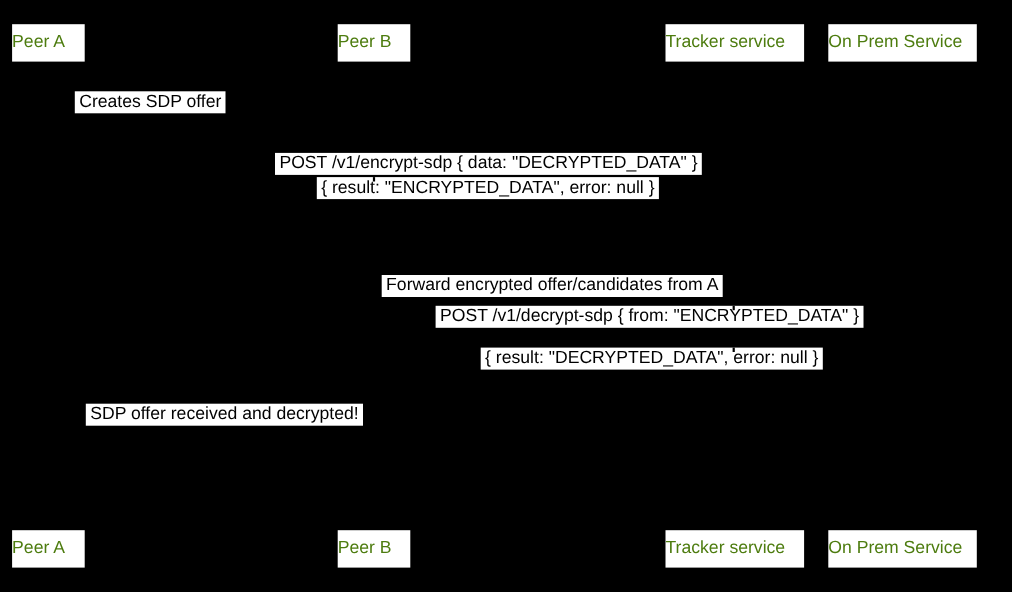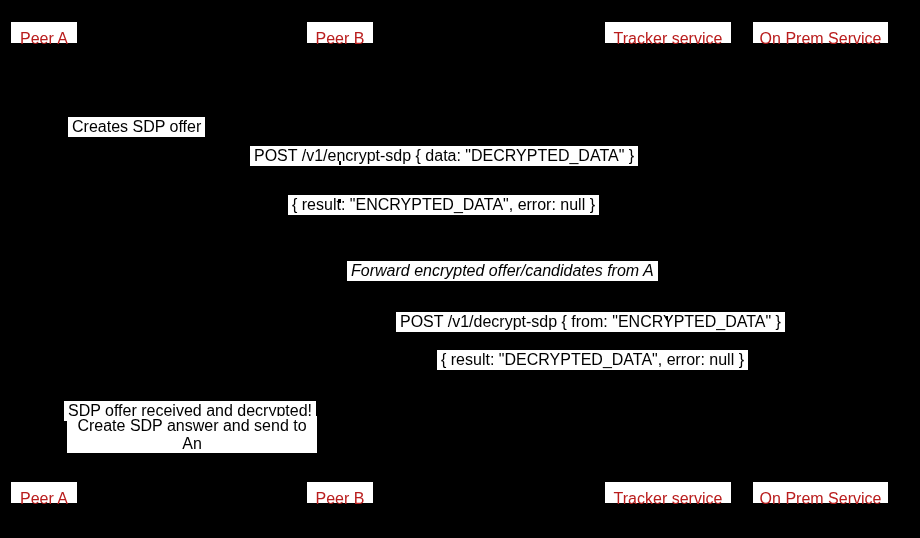--- a/index.html
+++ b/index.html
@@ -6,40 +6,38 @@
   .canvas {
     position: relative;
     width: 920px;
     height: 538px;
     background: #000000;
     overflow: hidden;
     font-family: "Liberation Sans", sans-serif;
   }
   .actor-box {
     position: absolute;
-    height: 21px;
+    height: 34px;
     background: #ffffff;
-    color: #b91c1c;
+    color: #4d7c0f;
     font-size: 16px;
     line-height: 34px;
-    text-align: center;
     white-space: nowrap;
     box-sizing: border-box;
   }
   .msg-label {
     position: absolute;
     height: 20px;
     background: #ffffff;
     color: #000000;
     font-size: 16px;
     line-height: 20px;
     white-space: nowrap;
     padding: 0 4px;
     box-sizing: border-box;
-    margin-top: 34px;
   }
   .note-box {
     position: absolute;
     left: 67px;
     top: 416px;
     width: 250px;
     height: 37px;
     background: #ffffff;
     color: #000000;
     font-size: 16px;
@@ -60,36 +58,32 @@
 <body>
 
 <div class="canvas">
 
   <div class="actor-box" style="left:11px; top:22px; width:66px;">Peer A</div>
   <div class="actor-box" style="left:307px; top:22px; width:66px;">Peer B</div>
   <div class="actor-box" style="left:605px; top:22px; width:126px;">Tracker service</div>
   <div class="actor-box" style="left:753px; top:22px; width:135px;">On Prem Service</div>
 
   <div class="msg-label" style="left:68px; top:83px;">Creates SDP offer</div>
-  <div class="msg-label" style="left:250px; top:112px;">POST /v1/encrypt-sdp { data: "DECRYPTED_DATA" }</div>
+  <div class="msg-label" style="left:250px; top:139px;">POST /v1/encrypt-sdp { data: "DECRYPTED_DATA" }</div>
   <div class="msg-label" style="left:288px; top:161px;">{ result: "ENCRYPTED_DATA", error: null }</div>
-  <div class="msg-label" style="left:347px; top:227px;font-style:italic;">Forward encrypted offer/candidates from A</div>
+  <div class="msg-label" style="left:347px; top:250px;">Forward encrypted offer/candidates from A</div>
   <div class="msg-label" style="left:396px; top:278px;">POST /v1/decrypt-sdp { from: "ENCRYPTED_DATA" }</div>
   <div class="msg-label" style="left:437px; top:316px;">{ result: "DECRYPTED_DATA", error: null }</div>
-  <div class="msg-label" style="left:64px; top:367px;">SDP offer received and decrypted!</div>
+  <div class="msg-label" style="left:78px; top:367px;">SDP offer received and decrypted!</div>
 
   <div class="dash-mark" style="left:339px; top:123px;"></div>
   <div class="dash-mark" style="left:339px; top:161px;"></div>
   <div class="dash-mark" style="left:339px; top:199px;"></div>
   <div class="dash-mark" style="left:666px; top:278px;"></div>
   <div class="dash-mark" style="left:666px; top:316px;"></div>
 
-  <div class="note-box">
-    <div>Create SDP answer and send to An</div>
-    <div>using the same mechanism</div>
-  </div>
 
   <div class="actor-box" style="left:11px; top:482px; width:66px;">Peer A</div>
   <div class="actor-box" style="left:307px; top:482px; width:66px;">Peer B</div>
   <div class="actor-box" style="left:605px; top:482px; width:126px;">Tracker service</div>
   <div class="actor-box" style="left:753px; top:482px; width:135px;">On Prem Service</div>
 
 </div>
 
 </body></html>

